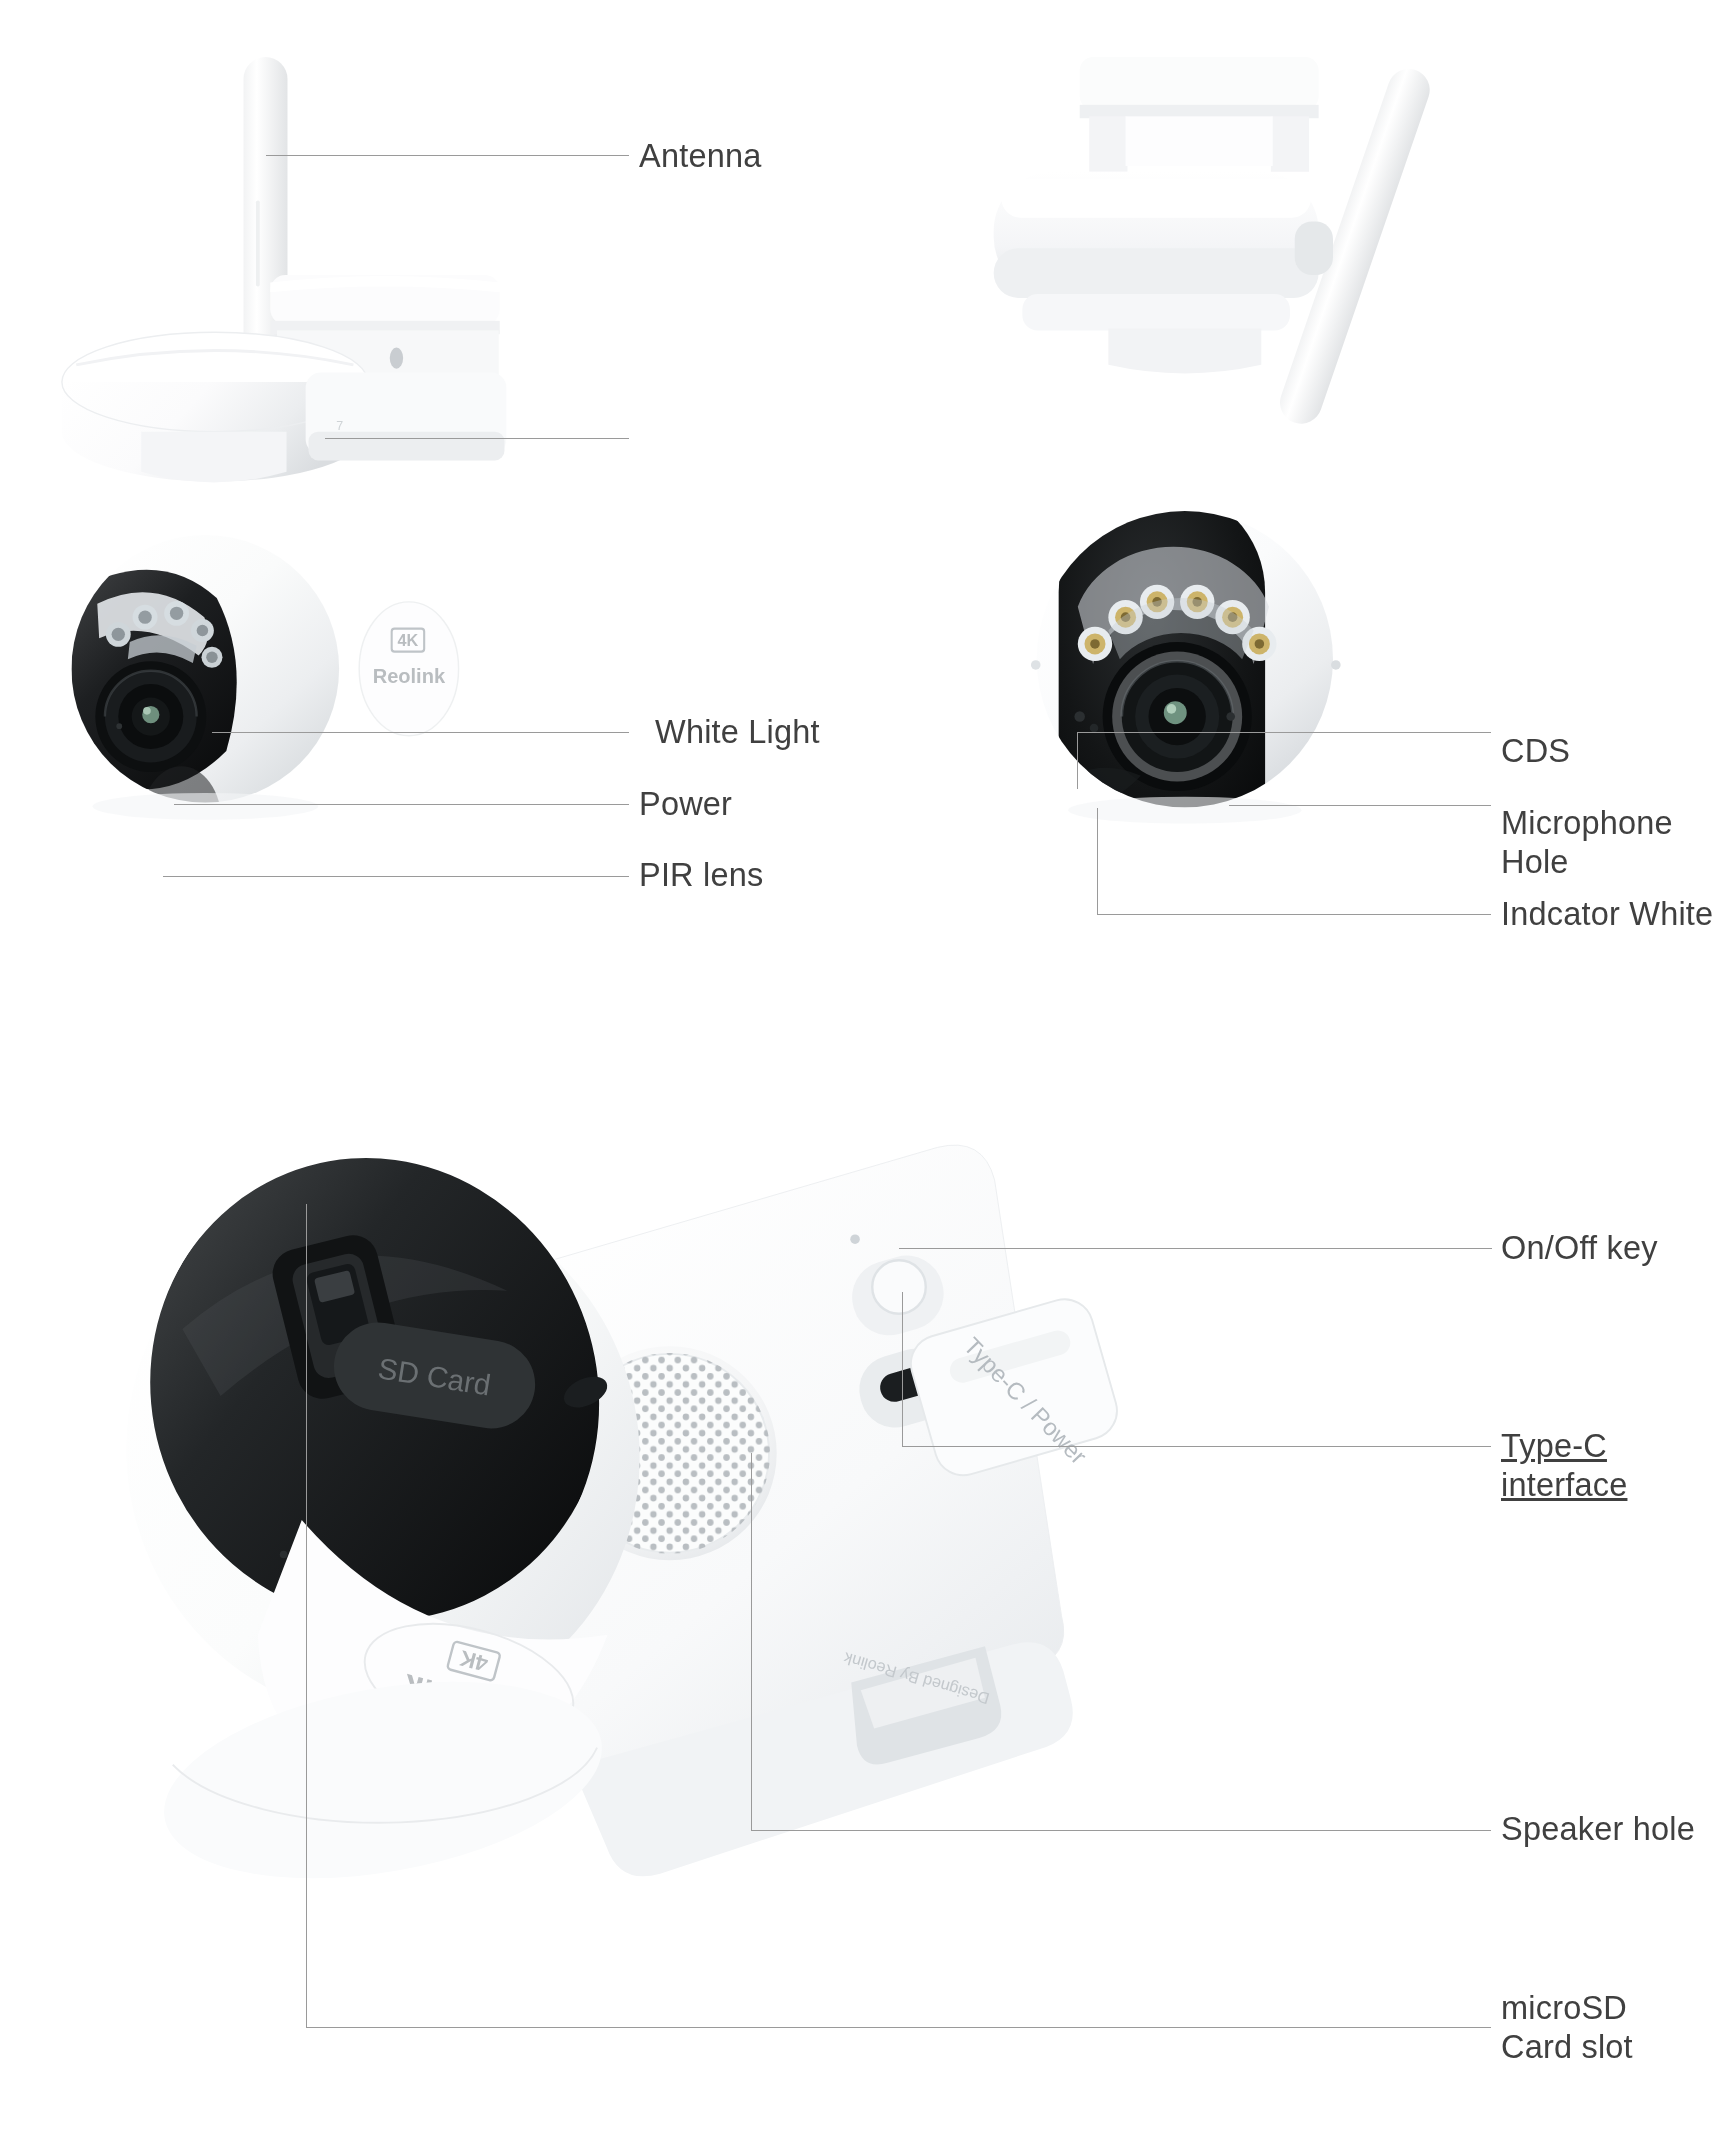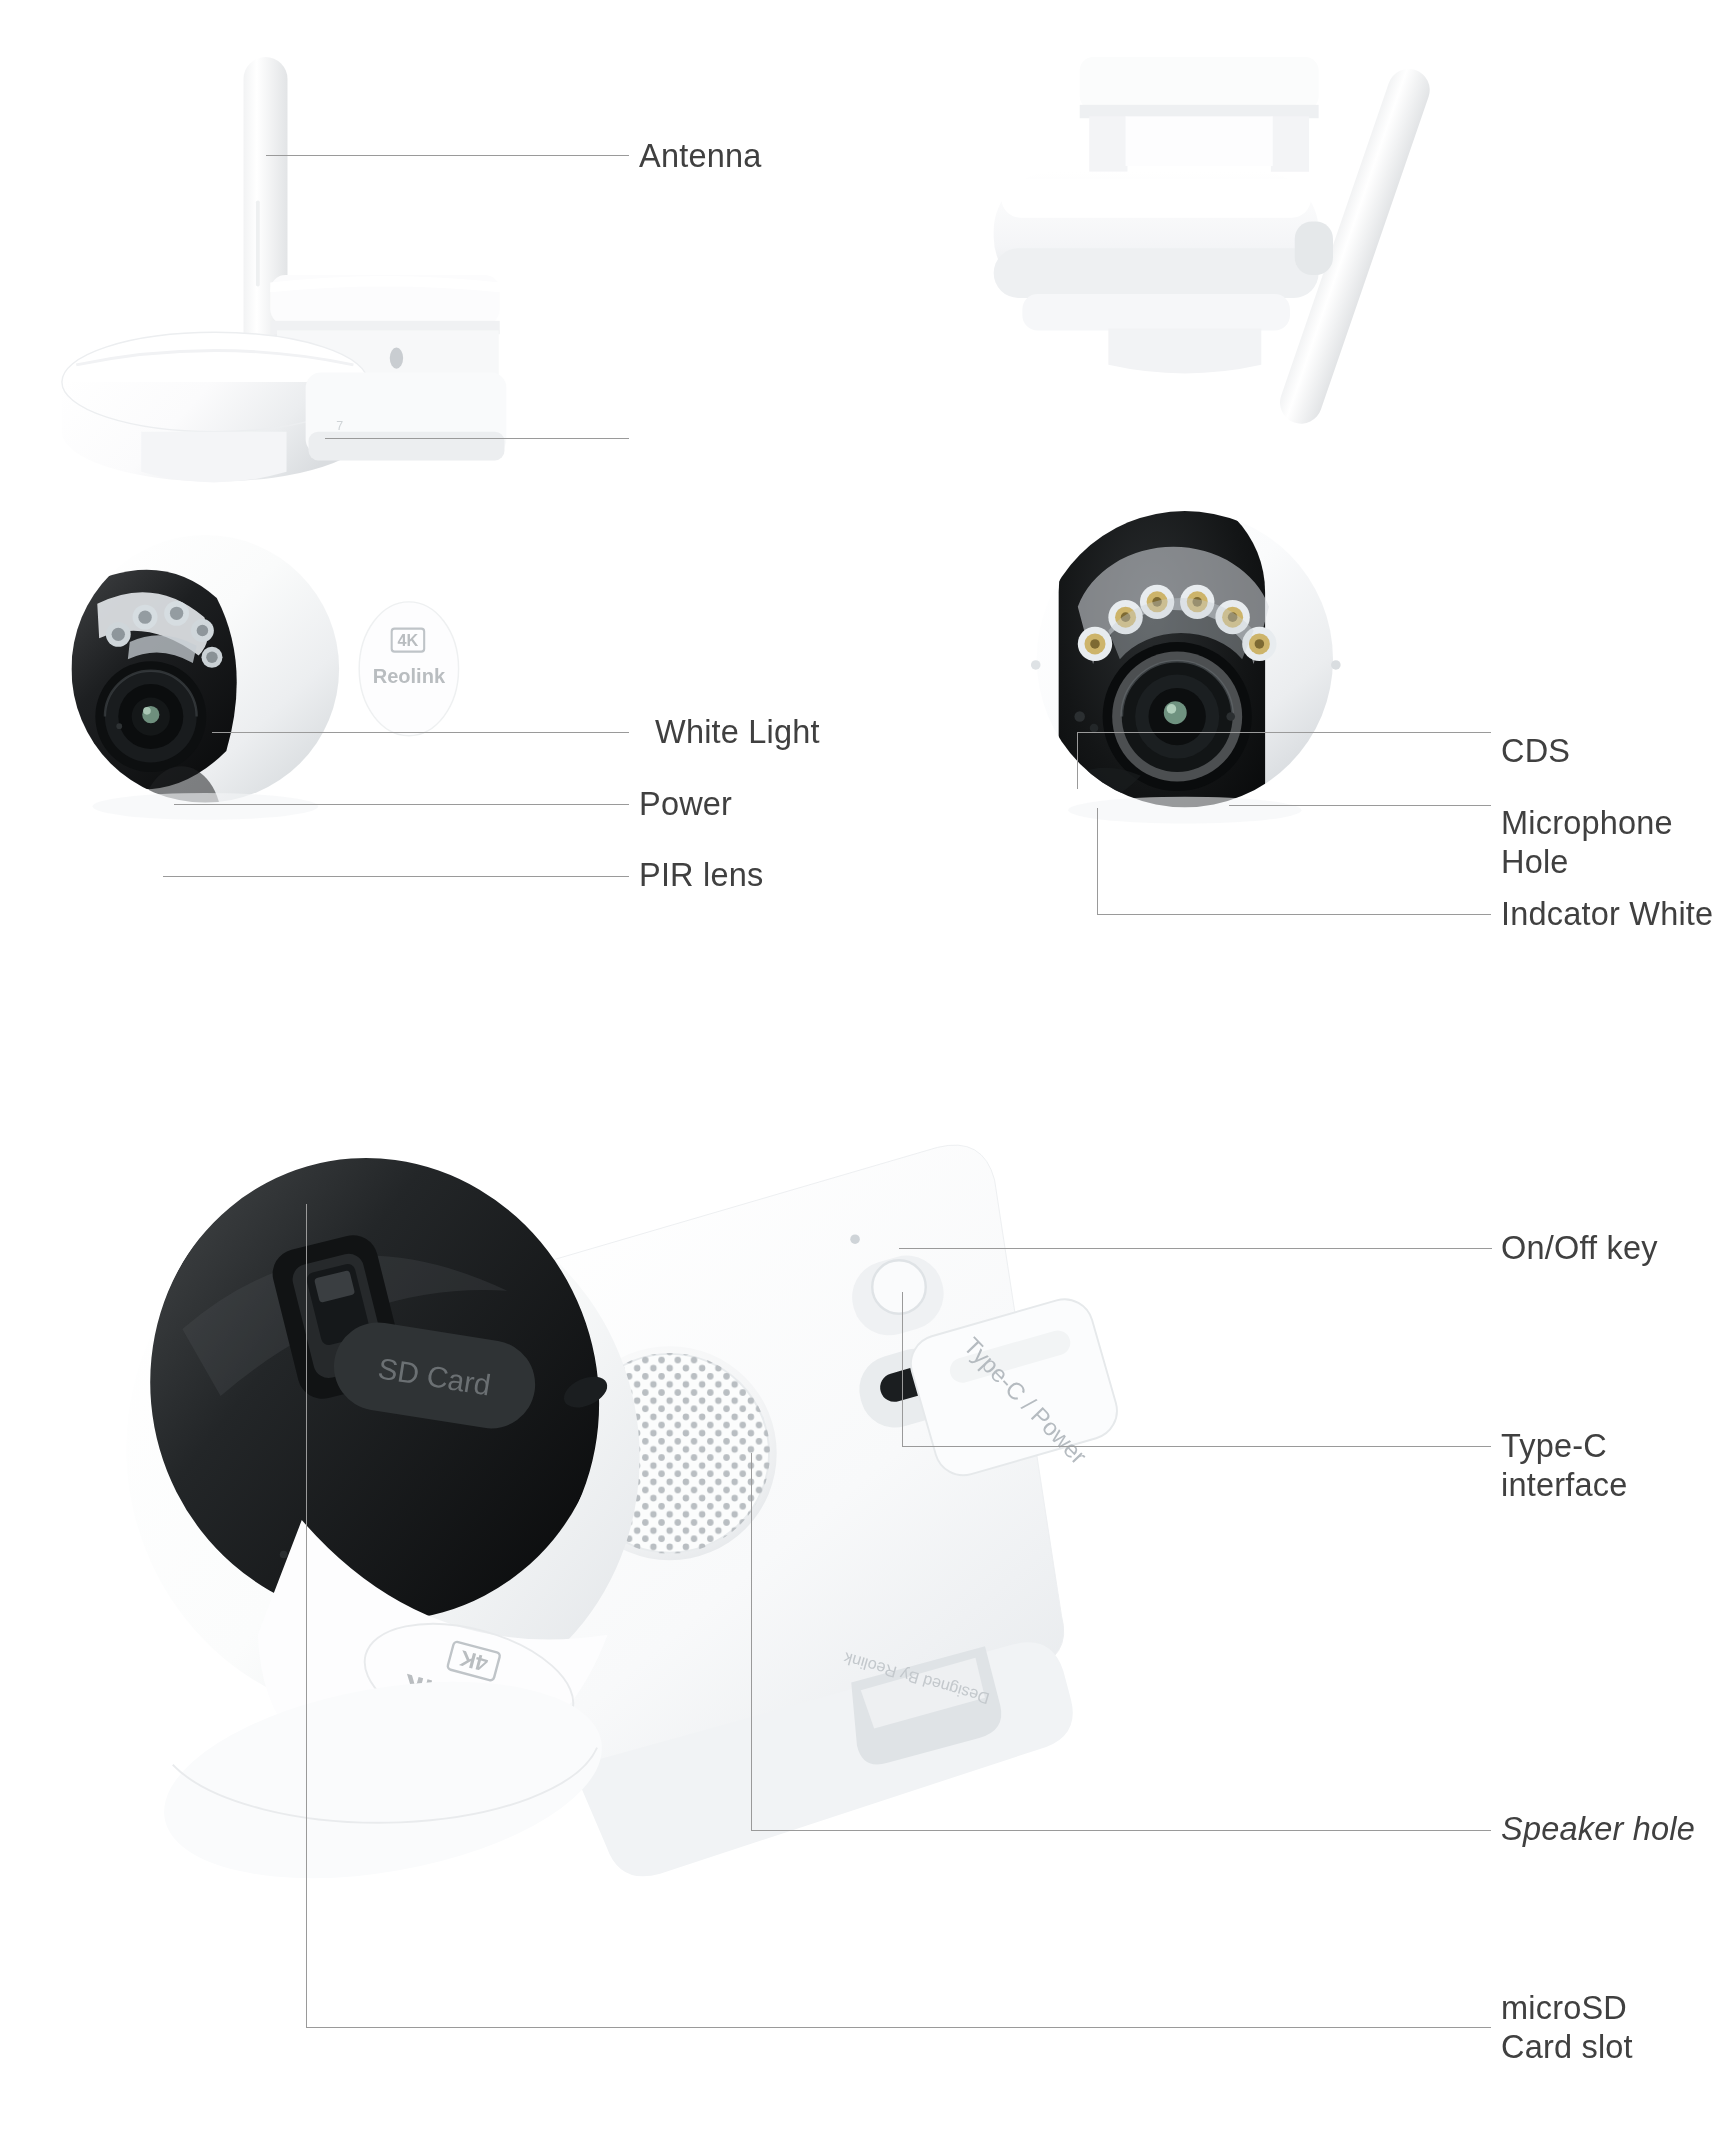--- a/index.html
+++ b/index.html
@@ -360,20 +360,20 @@
 
   <div class="leader h" style="left:899px; top:1248px; width:593px;"></div>
   <div class="leader v" style="left:902px; top:1292px; height:155px;"></div>
   <div class="leader h" style="left:902px; top:1446px; width:589px;"></div>
   <div class="leader v" style="left:751px; top:1453px; height:378px;"></div>
   <div class="leader h" style="left:751px; top:1830px; width:740px;"></div>
   <div class="leader v" style="left:306px; top:1204px; height:824px;"></div>
   <div class="leader h" style="left:306px; top:2027px; width:1185px;"></div>
 
   <div class="label" style="left:1501px; top:1229px;">On/Off key</div>
-  <div class="label" style="left:1501px; top:1427px;">Type-C
+  <div class="label" style="left:1501px; top:1427px;text-decoration:underline;">Type-C
 interface</div>
-  <div class="label" style="left:1501px; top:1810px;font-style:italic;">Speaker hole</div>
+  <div class="label" style="left:1501px; top:1810px;">Speaker hole</div>
   <div class="label" style="left:1501px; top:1989px;">microSD
 Card slot</div>
 
 </div>
 
 
 </body></html>

